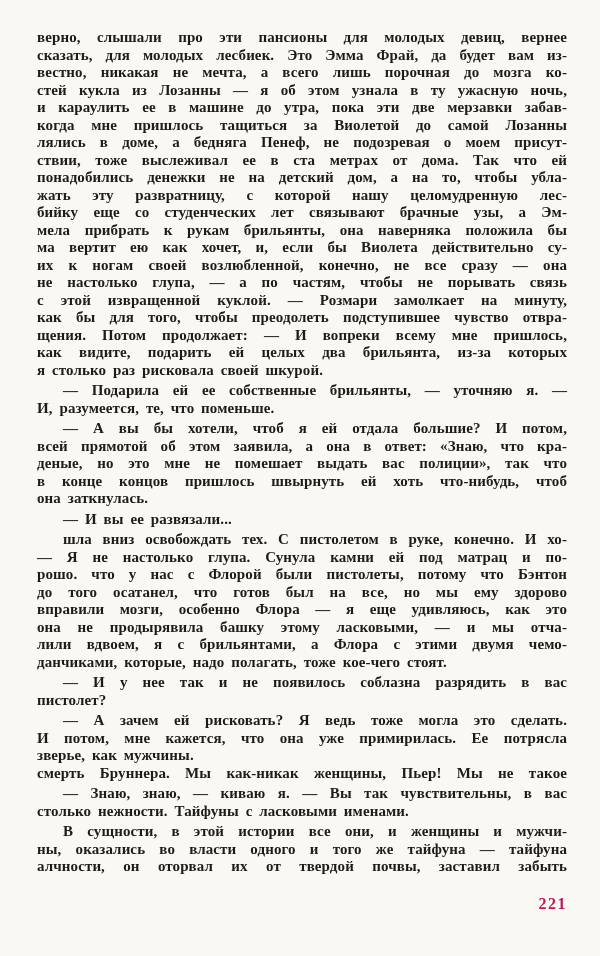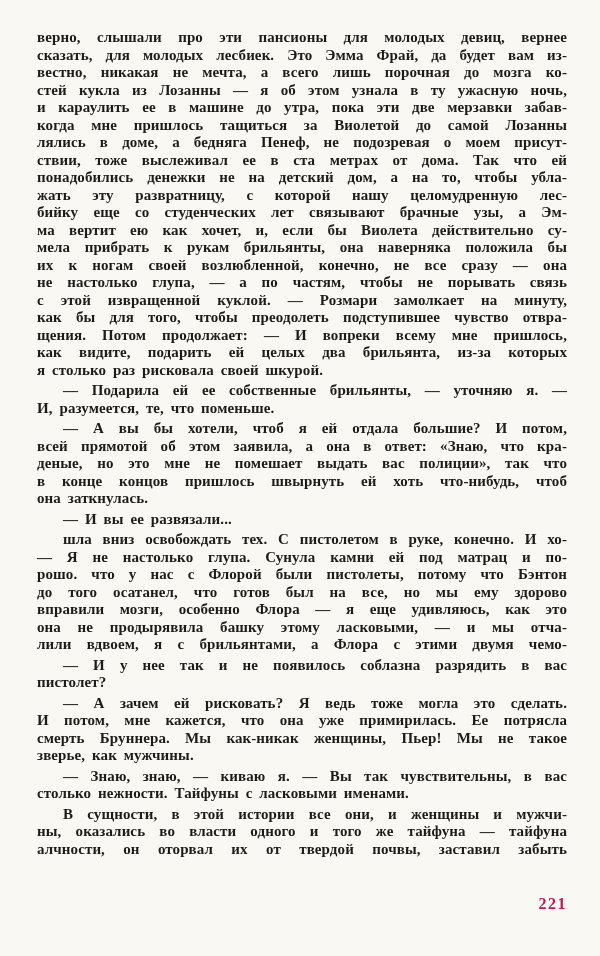--- a/index.html
+++ b/index.html
@@ -66,22 +66,22 @@
         <div class="line">сказать, для молодых лесбиек. Это Эмма Фрай, да будет вам из-</div>
         <div class="line">вестно, никакая не мечта, а всего лишь порочная до мозга ко-</div>
         <div class="line">стей кукла из Лозанны — я об этом узнала в ту ужасную ночь,</div>
         <div class="line">и караулить ее в машине до утра, пока эти две мерзавки забав-</div>
         <div class="line">когда мне пришлось тащиться за Виолетой до самой Лозанны</div>
         <div class="line">лялись в доме, а бедняга Пенеф, не подозревая о моем присут-</div>
         <div class="line">ствии, тоже выслеживал ее в ста метрах от дома. Так что ей</div>
         <div class="line">понадобились денежки не на детский дом, а на то, чтобы убла-</div>
         <div class="line">жать эту развратницу, с которой нашу целомудренную лес-</div>
         <div class="line">бийку еще со студенческих лет связывают брачные узы, а Эм-</div>
+        <div class="line">мела прибрать к рукам брильянты, она наверняка положила бы</div>
         <div class="line">ма вертит ею как хочет, и, если бы Виолета действительно су-</div>
-        <div class="line">мела прибрать к рукам брильянты, она наверняка положила бы</div>
         <div class="line">их к ногам своей возлюбленной, конечно, не все сразу — она</div>
         <div class="line">не настолько глупа, — а по частям, чтобы не порывать связь</div>
         <div class="line">с этой извращенной куклой. — Розмари замолкает на минуту,</div>
         <div class="line">как бы для того, чтобы преодолеть подступившее чувство отвра-</div>
         <div class="line">щения. Потом продолжает: — И вопреки всему мне пришлось,</div>
         <div class="line">как видите, подарить ей целых два брильянта, из-за которых</div>
         <div class="line last">я столько раз рисковала своей шкурой.</div>
       </div>
       <div class="para indent">
         <div class="line">— Подарила ей ее собственные брильянты, — уточняю я. —</div>
@@ -98,30 +98,31 @@
         <div class="line last">— И вы ее развязали...</div>
       </div>
       <div class="para indent">
         <div class="line">шла вниз освобождать тех. С пистолетом в руке, конечно. И хо-</div>
         <div class="line">— Я не настолько глупа. Сунула камни ей под матрац и по-</div>
         <div class="line">рошо. что у нас с Флорой были пистолеты, потому что Бэнтон</div>
         <div class="line">до того осатанел, что готов был на все, но мы ему здорово</div>
         <div class="line">вправили мозги, особенно Флора — я еще удивляюсь, как это</div>
         <div class="line">она не продырявила башку этому ласковыми, — и мы отча-</div>
         <div class="line">лили вдвоем, я с брильянтами, а Флора с этими двумя чемо-</div>
+        <div class="line last">данчиками, которые, надо полагать, тоже кое-чего стоят.</div>
       </div>
       <div class="para indent">
         <div class="line">— И у нее так и не появилось соблазна разрядить в вас</div>
         <div class="line last">пистолет?</div>
       </div>
       <div class="para indent">
         <div class="line">— А зачем ей рисковать? Я ведь тоже могла это сделать.</div>
         <div class="line">И потом, мне кажется, что она уже примирилась. Ее потрясла</div>
+        <div class="line last">зверье, как мужчины.</div>
         <div class="line">смерть Бруннера. Мы как-никак женщины, Пьер! Мы не такое</div>
-        <div class="line last">зверье, как мужчины.</div>
       </div>
       <div class="para indent">
         <div class="line">— Знаю, знаю, — киваю я. — Вы так чувствительны, в вас</div>
         <div class="line last">столько нежности. Тайфуны с ласковыми именами.</div>
       </div>
       <div class="para indent">
         <div class="line">В сущности, в этой истории все они, и женщины и мужчи-</div>
         <div class="line">ны, оказались во власти одного и того же тайфуна — тайфуна</div>
         <div class="line">алчности, он оторвал их от твердой почвы, заставил забыть</div>
       </div>

